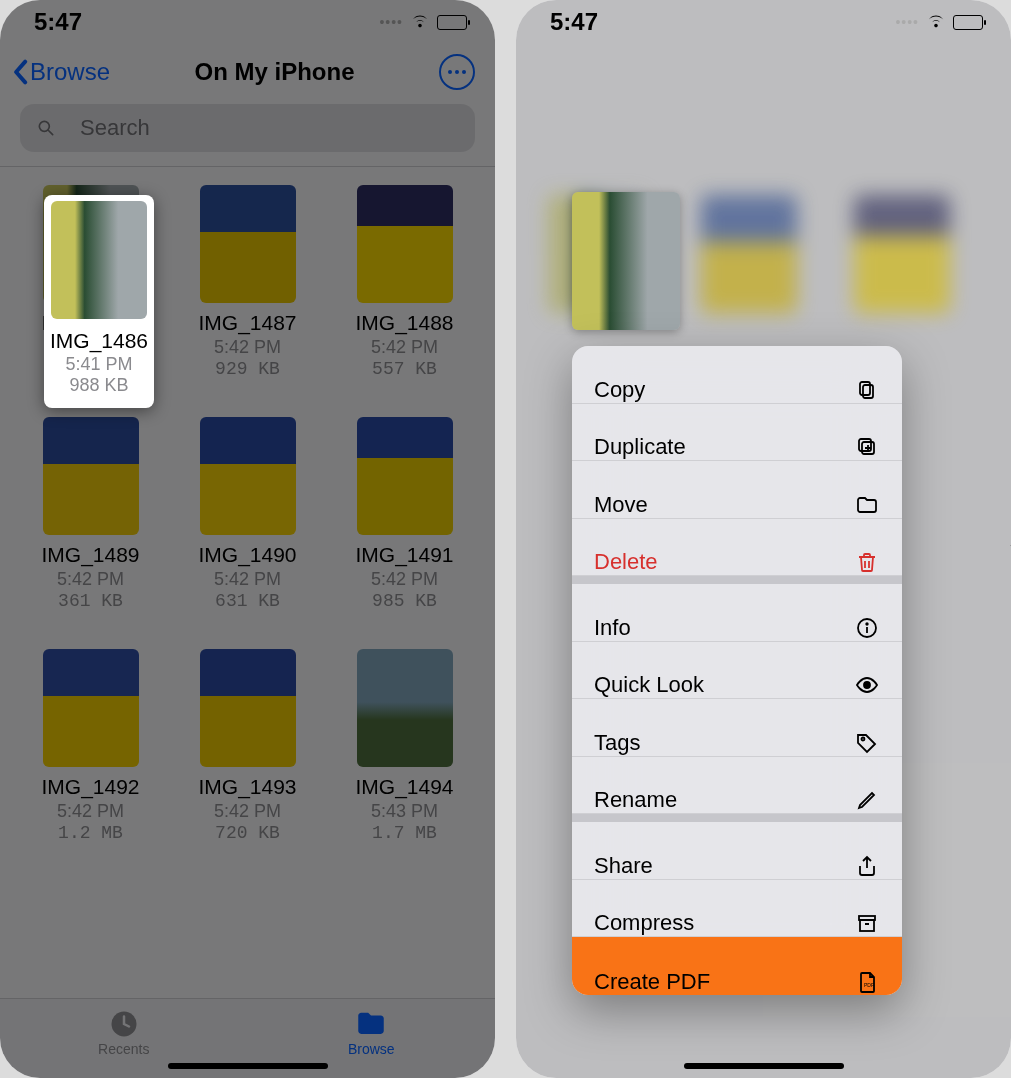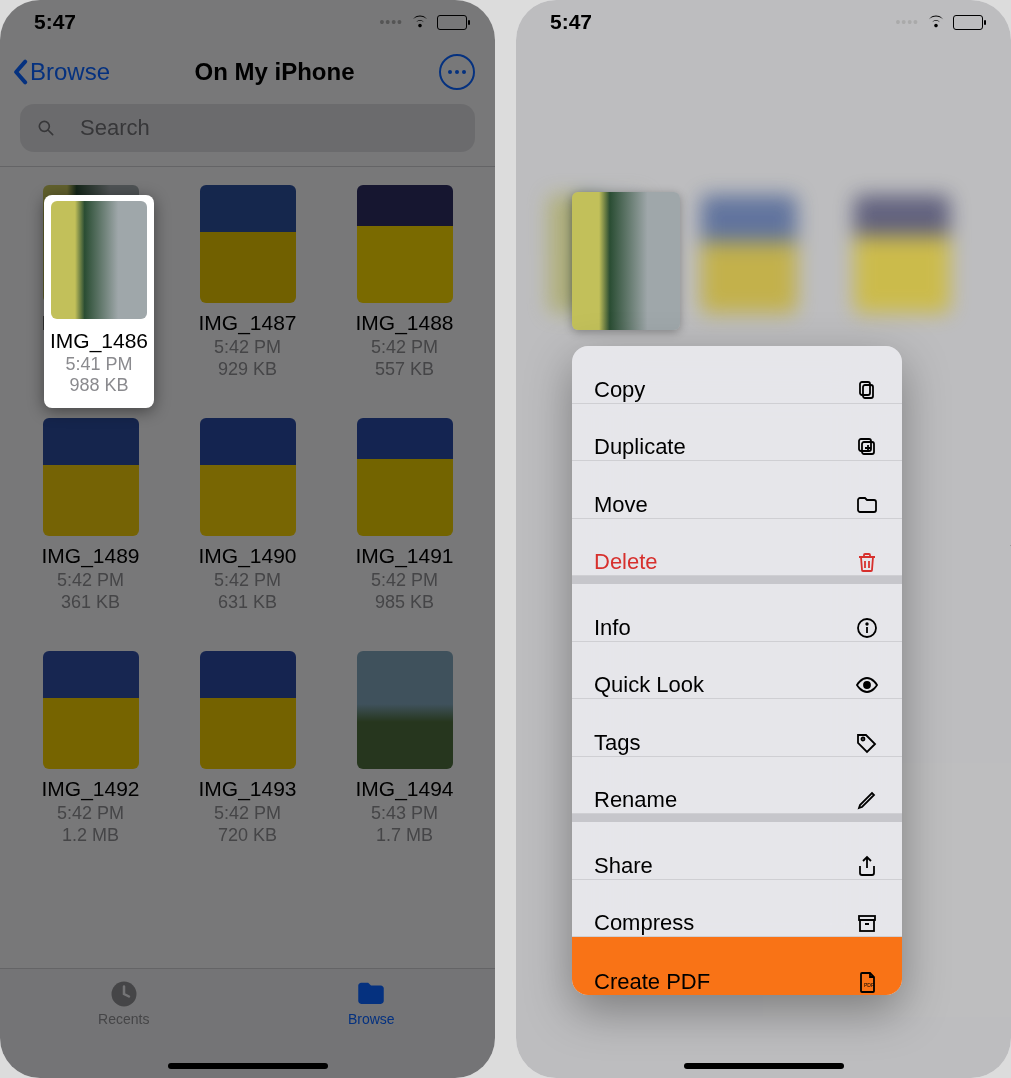--- a/index.html
+++ b/index.html
@@ -31,21 +31,21 @@
     z-index: 500;
     pointer-events: none;
   }
   .status-bar {
     height: 44px;
     display: flex;
     justify-content: space-between;
     align-items: center;
     padding: 0 28px 0 34px;
   }
-  .status-time { font-weight: 700; font-size: 21px; }
+  .status-time { font-weight: 700; font-size: 24px; }
   .status-right { display: flex; align-items: center; gap: 6px; }
   .dots { font-size: 14px; color: #aaa; letter-spacing: 1px; }
   .wifi-icon svg { width: 22px; height: 22px; }
   .battery { width: 30px; height: 15px; border: 1.4px solid #000; border-radius: 3px; position: relative; }
   .battery::after { content:""; position:absolute; right:-4px; top:4px; width:2.5px; height:5px; background:#000; border-radius:1px; }
   .battery-fill { background:#f6c600; width:40%; height:100%; border-radius:1px 0 0 1px; }
   .nav-bar {
     display: flex;
     align-items: center;
     justify-content: space-between;
@@ -88,34 +88,34 @@
     font-size:17px;
   }
   .thumb {
     width: 96px; height:118px; border-radius:6px;
     background:#999;
     background-size:cover; background-position:center;
     margin-bottom:6px;
   }
   .file .name { font-size:21px; color:#000; margin-top:2px;}
   .file .time { font-size:18px; color:#8a8a8e; margin-top:2px;}
-  .file .size { font-size:18px; color:#8a8a8e; margin-top:1px;}
+  .file .size { font-size:18px; color:#8a8a8e; margin-top:1px;font-family:Liberation Mono, monospace;}
   
   .t1 { background: linear-gradient(90deg,#c2c05a 25%,#2a4d33 35%,#9fa7aa 70%); }
   .t2 { background: linear-gradient(#2b4e9b 40%, #e2c100 40%); }
   .t3 { background: linear-gradient(#2c2c60 35%, #f4d400 35%);}
   .t4 { background: linear-gradient(#2b4a9a 40%, #eac70a 40%);}
   .t5 { background: linear-gradient(#2848a0 40%, #f1cc07 40%);}
   .t6 { background: linear-gradient(#2849a3 35%, #e6c800 35%);}
   .t7 { background: linear-gradient(#2f4da3 40%, #edc800 40%);}
   .t8 { background: linear-gradient(#2a49a0 40%, #e9c500 40%);}
   .t9 { background: linear-gradient(#7fa3b8 45%, #4d6d3d 60%);}
   .tab-bar {
     position:absolute; bottom:0; left:0; right:0;
-    height:110px;
+    height:80px;
     background:#e9e9ec;
     border-top:1px solid #c8c8cc;
     display:flex;
   }
   .tab {
     flex:1; display:flex; flex-direction:column;
     align-items:center; justify-content:flex-start;
     padding-top:8px; font-size:14px; color:#8a8a8e;
     cursor:pointer;
   }

